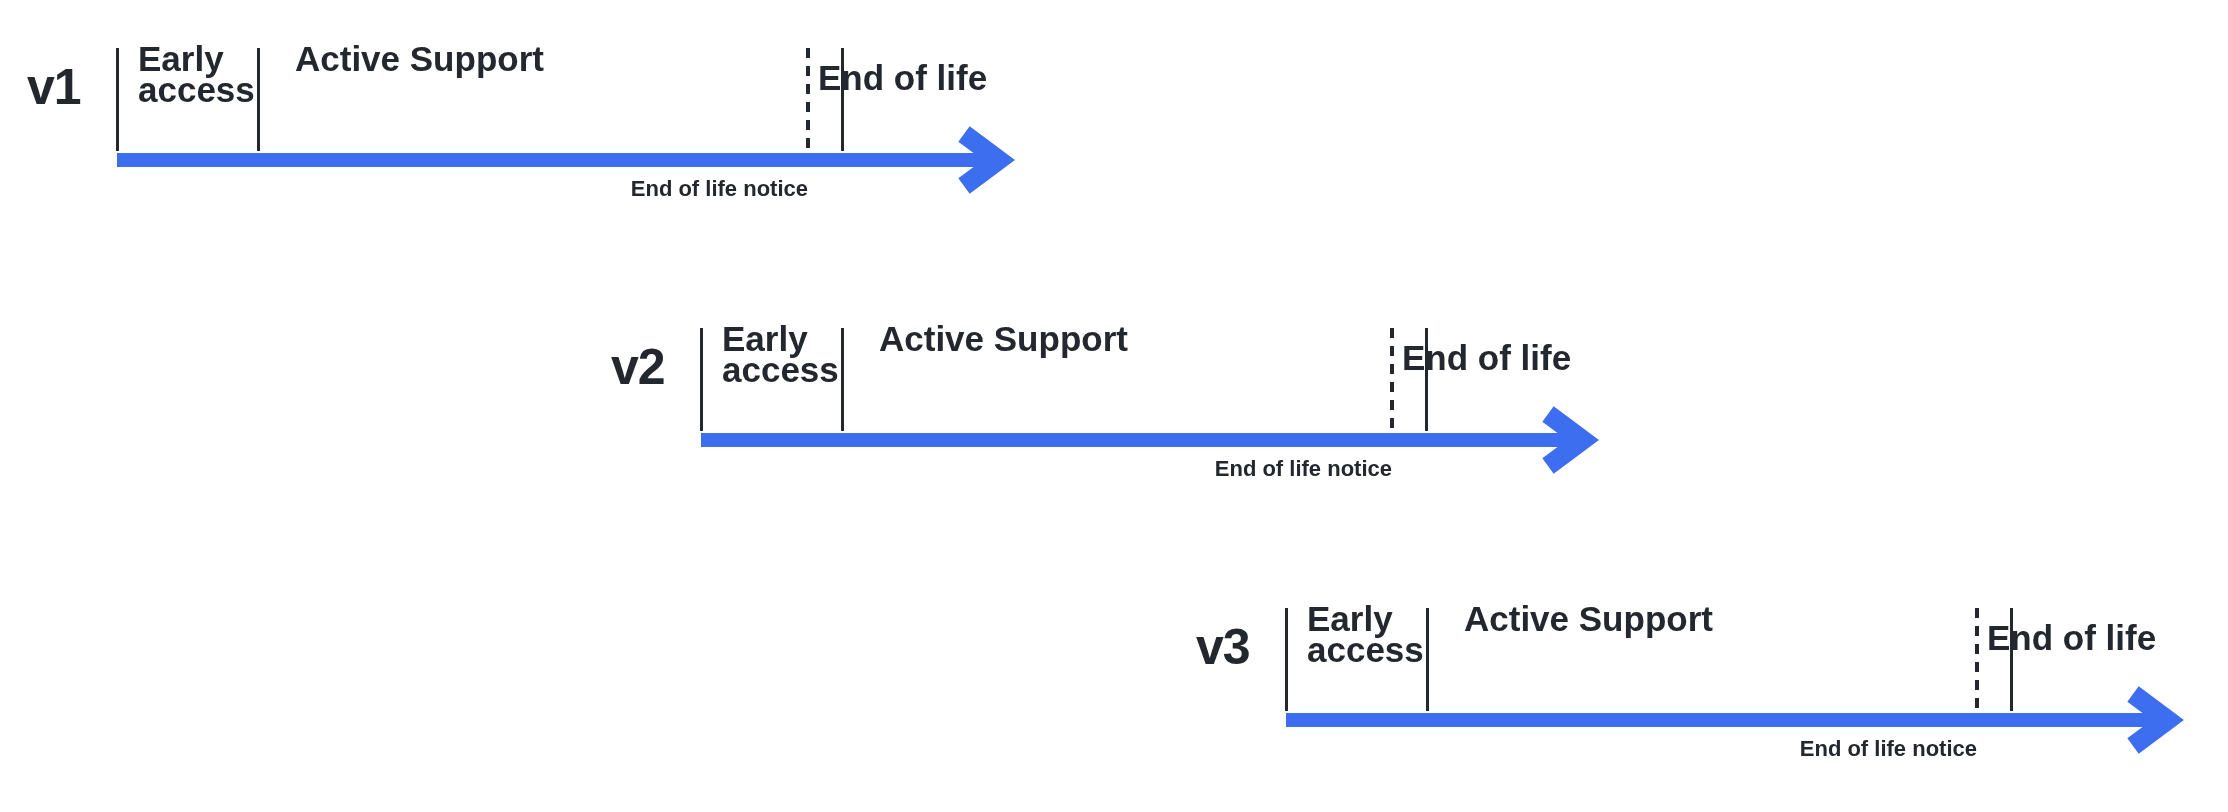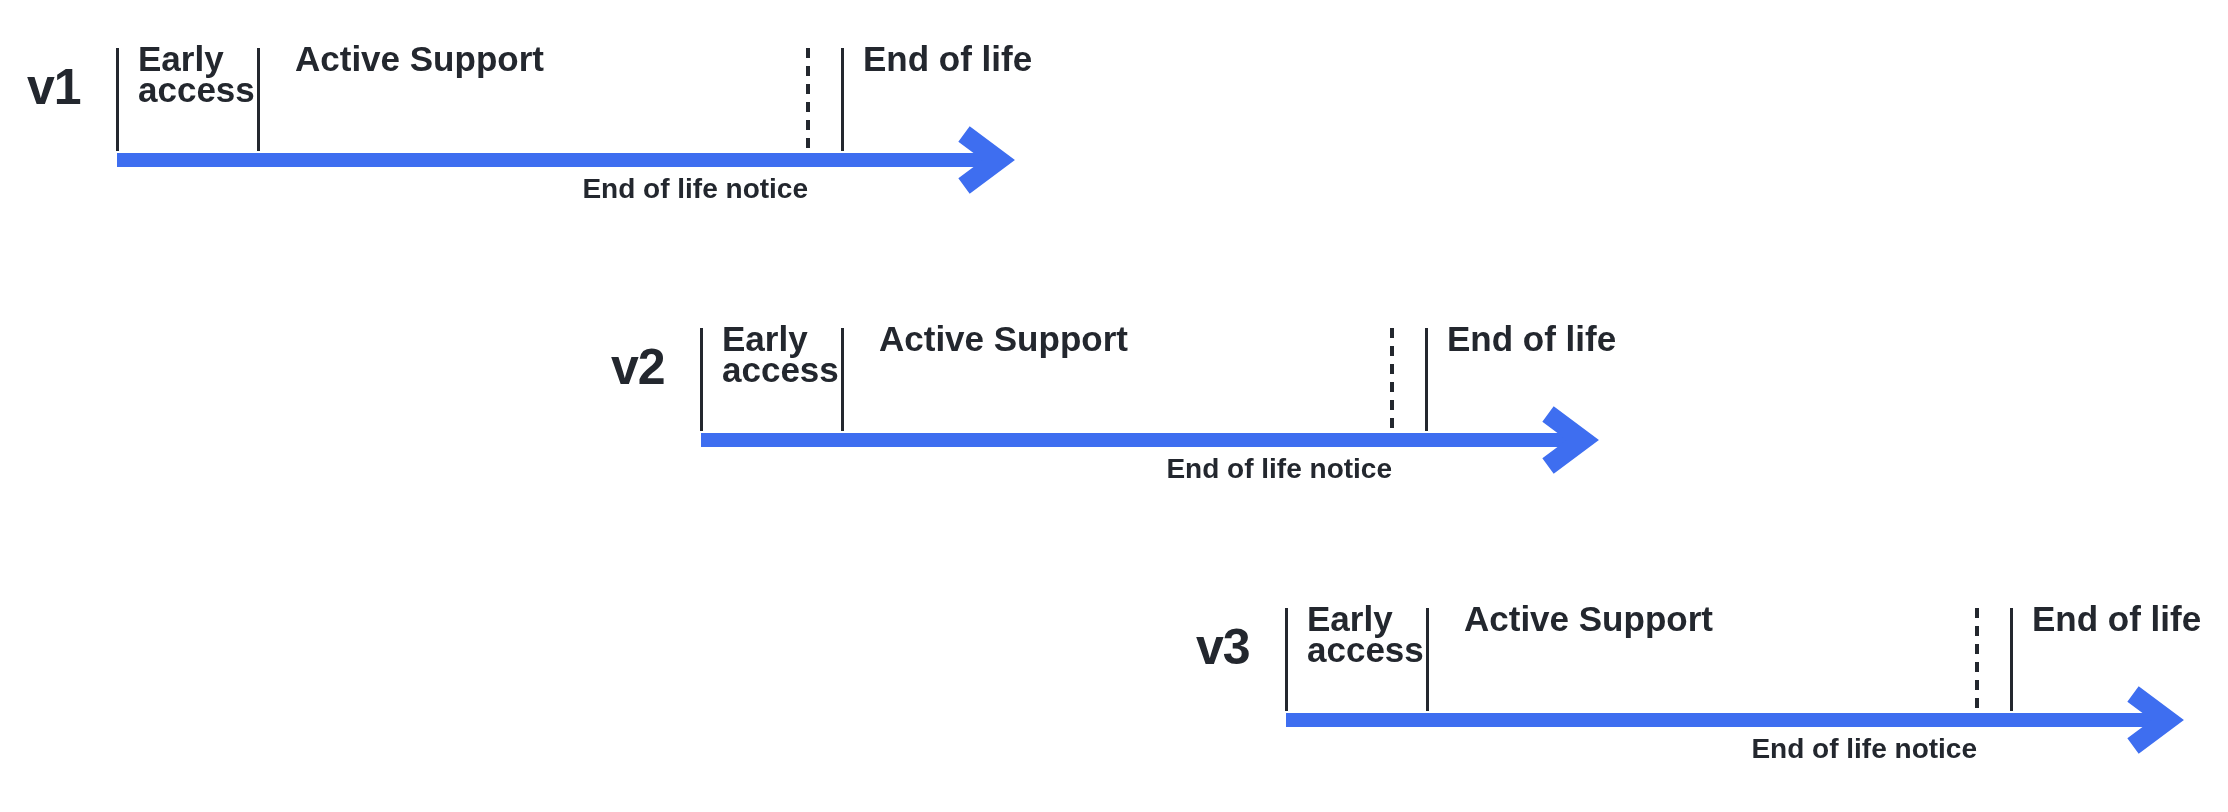--- a/index.html
+++ b/index.html
@@ -59,27 +59,27 @@
     position: absolute;
     top: -5px;
     font-size: 35px;
     line-height: 31px;
     font-weight: 700;
     color: var(--ink);
     white-space: pre-line;
   }
   .label-early  { left: 111px; }
   .label-active { left: 268px; }
-  .label-eol    { left: 836px; }
+  .label-eol    { left: 791px; margin-top: 19px; }
 
   .notice-label {
     position: absolute;
     top: 125px;
     right: 239px; 
-    font-size: 28px;
+    font-size: 22px;
     line-height: 31px;
     font-weight: 700;
     color: var(--ink);
     white-space: nowrap;
   }
 
   .arrow {
     position: absolute;
     left: 90px;
     top: 62px;

